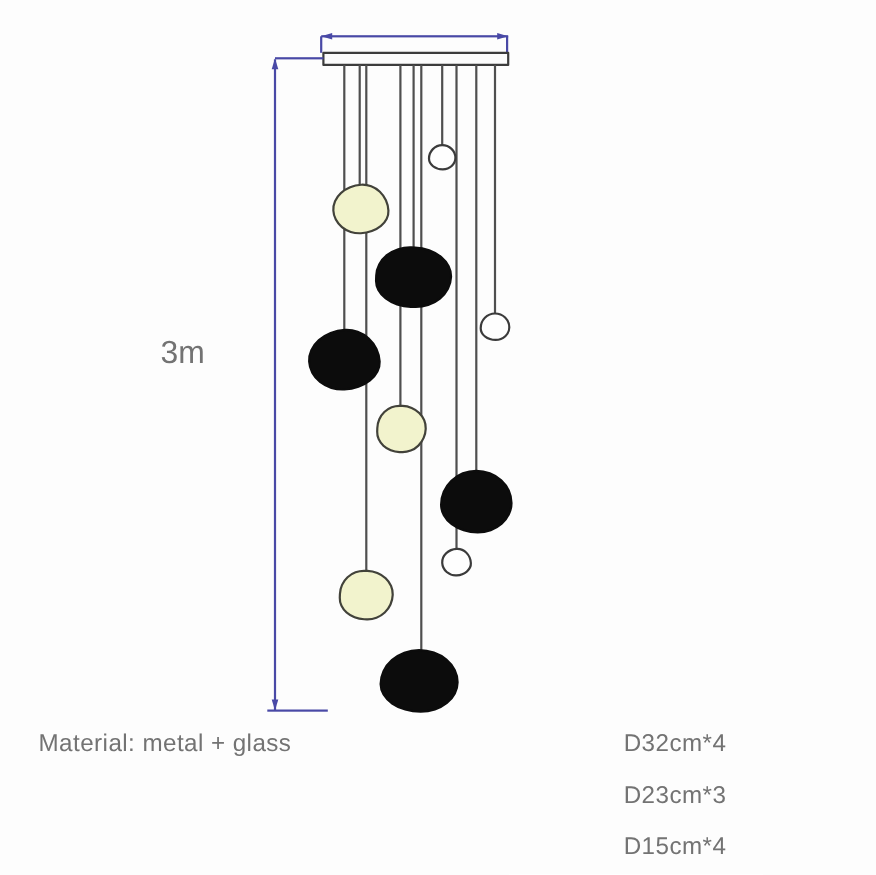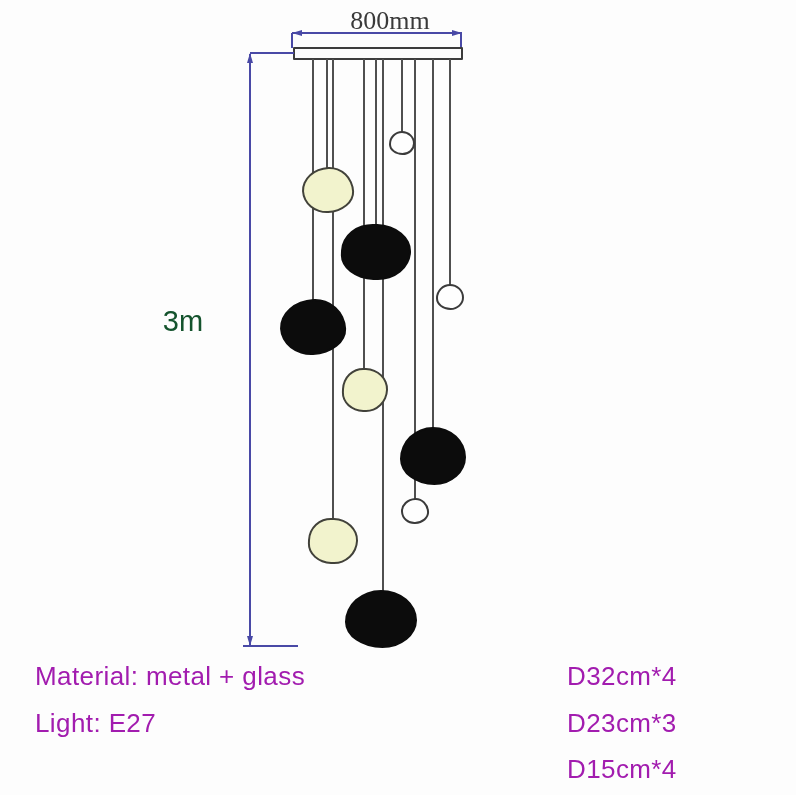--- a/index.html
+++ b/index.html
@@ -24,57 +24,56 @@
   .arrow-up{left:247px;top:53px;border-left:3px solid transparent;border-right:3px solid transparent;border-bottom:10px solid #4949a6;}
   .arrow-down{left:247px;top:636px;border-left:3px solid transparent;border-right:3px solid transparent;border-top:10px solid #4949a6;}
   
   .width-label{
     position:absolute;left:310px;top:6px;width:160px;
     text-align:center;
     font-family:"Liberation Serif", serif;
     font-size:26px;color:#3a3a3a;
   }
   .height-label{
-    position:absolute;left:77px;top:303px;width:212px;
+    position:absolute;left:60px;top:303px;width:212px;
     text-align:center;
-    font-size:29px;line-height:36px;color:#14532d;
+    font-size:29px;line-height:36px;color:#737373;
   }
   
   .plate{
     position:absolute;left:293px;top:47px;width:170px;height:13px;
     box-sizing:border-box;border:2px solid #3c3c3c;background:#fcfcfc;
     border-radius:1px;
   }
   
   .wire{position:absolute;width:2px;background:#4f4f4f;}
   .pendant{position:absolute;box-sizing:border-box;}
   .pendant.large-black{background:#0c0c0c;border:2px solid #0c0c0c;}
   .pendant.medium-cream{background:#f2f3cd;border:2px solid #42423a;}
   .pendant.small-white{background:#fefefe;border:2px solid #3b3b3b;}
   .shape0{border-radius:50% 50% 48% 52%/55% 52% 48% 45%;}
   .shape1{border-radius:53% 47% 52% 48%/50% 56% 44% 50%;transform:rotate(-3deg);}
   .shape2{border-radius:48% 52% 50% 50%/52% 50% 55% 45%;transform:rotate(2deg);}
   
   .spec{
     position:absolute;
-    font-size:26px;line-height:26px;color:#a21caf;letter-spacing:0.4px;
+    font-size:22px;line-height:26px;color:#737373;letter-spacing:0.4px;
     white-space:nowrap;
   }
   .spec-col-left{left:35px;}
   .spec-col-right{left:543px;margin-left:24px;}
   .spec-row-0{top:663px;}
   .spec-row-1{top:710px;}
   .spec-row-2{top:756px;}
 </style>
 </head>
 <body>
 
 <div class="canvas">
 
-  <div class="width-label">800mm</div>
   <div class="dim dim-width-line"></div>
   <div class="arrow arrow-left"></div>
   <div class="arrow arrow-right"></div>
   <div class="dim dim-ext-left"></div>
   <div class="dim dim-ext-right"></div>
 
   <div class="plate"></div>
 
   <div class="dim dim-height-line"></div>
   <div class="arrow arrow-up"></div>
@@ -102,18 +101,17 @@
       <div class="pendant small-white shape0" style="left: 436px; top: 284px; width: 28px; height: 26px;"></div>
       <div class="pendant large-black shape1" style="left: 280px; top: 299px; width: 66px; height: 56px;"></div>
       <div class="pendant medium-cream shape2" style="left: 342px; top: 368px; width: 46px; height: 44px;"></div>
       <div class="pendant large-black shape0" style="left: 400px; top: 427px; width: 66px; height: 58px;"></div>
       <div class="pendant small-white shape1" style="left: 401px; top: 498px; width: 28px; height: 26px;"></div>
       <div class="pendant medium-cream shape2" style="left: 308px; top: 518px; width: 50px; height: 46px;"></div>
       <div class="pendant large-black shape0" style="left: 345px; top: 590px; width: 72px; height: 58px;"></div>
     </div>
 
   <span class="spec spec-col-left spec-row-0">Material: metal + glass</span>
-  <span class="spec spec-col-left spec-row-1">Light: E27</span>
   <span class="spec spec-col-right spec-row-0">D32cm*4</span>
   <span class="spec spec-col-right spec-row-1">D23cm*3</span>
   <span class="spec spec-col-right spec-row-2">D15cm*4</span>
 
 </div>
 
 </body></html>

